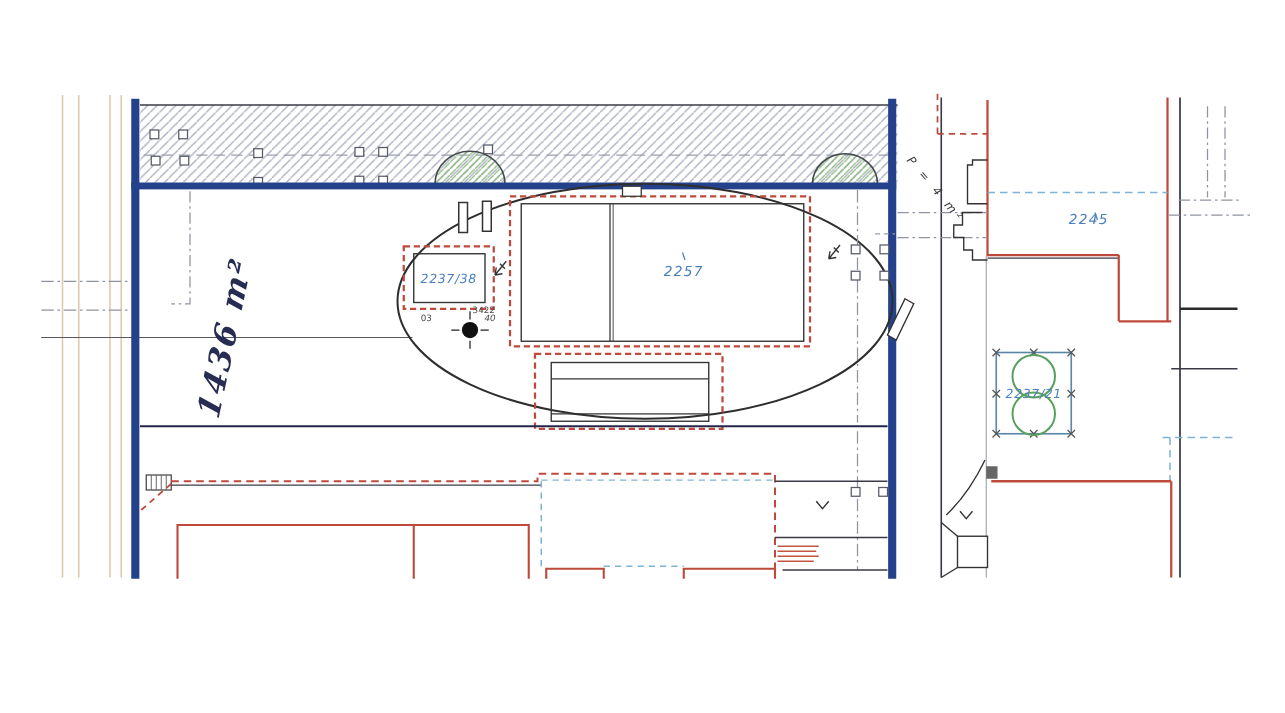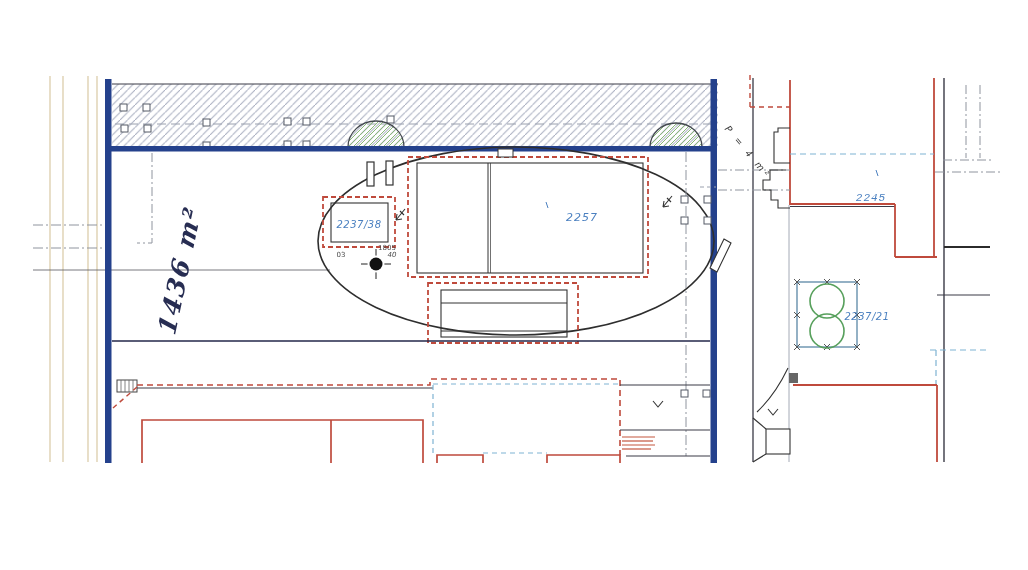--- a/index.html
+++ b/index.html
@@ -225,23 +225,23 @@
       <circle cx="827" cy="331" r="17" stroke="#57a05c" stroke-width="1.6"></circle>
     </g>
   </svg>
 
   <span class="lbl hand-note" style="left:180px;top:270px;">1436 m²</span>
 
   <span class="lbl diag-note" style="left:748px;top:152px;">P = 4 m²</span>
 
   <span class="lbl parcel-lbl small" style="left:359px;top:224px;">2237/38</span>
 
-  <span class="lbl parcel-lbl" style="left:547px;top:217px;margin-left:35px;">2257</span>
-
-  <span class="lbl parcel-lbl" style="left:871px;top:198px;font-family:Liberation Mono, monospace;">2245</span>
-
-  <span class="lbl parcel-lbl small" style="left:827px;top:316px;margin-left:40px;">2237/21</span>
-
-  <span class="lbl survey-lbl" style="left:387px;top:248px;">1805</span>
+  <span class="lbl parcel-lbl" style="left:547px;top:217px;">2257</span>
+
+  <span class="lbl parcel-lbl" style="left:871px;top:176px;">2245</span>
+
+  <span class="lbl parcel-lbl small" style="left:827px;top:316px;">2237/21</span>
+
+  <span class="lbl survey-lbl" style="left:387px;top:248px;">3422</span>
   <span class="lbl survey-lbl" style="left:341px;top:255px;">03</span>
   <span class="lbl survey-lbl" style="left:392px;top:255px;font-style:italic;">40</span>
 
 </div>
 
 </body></html>

